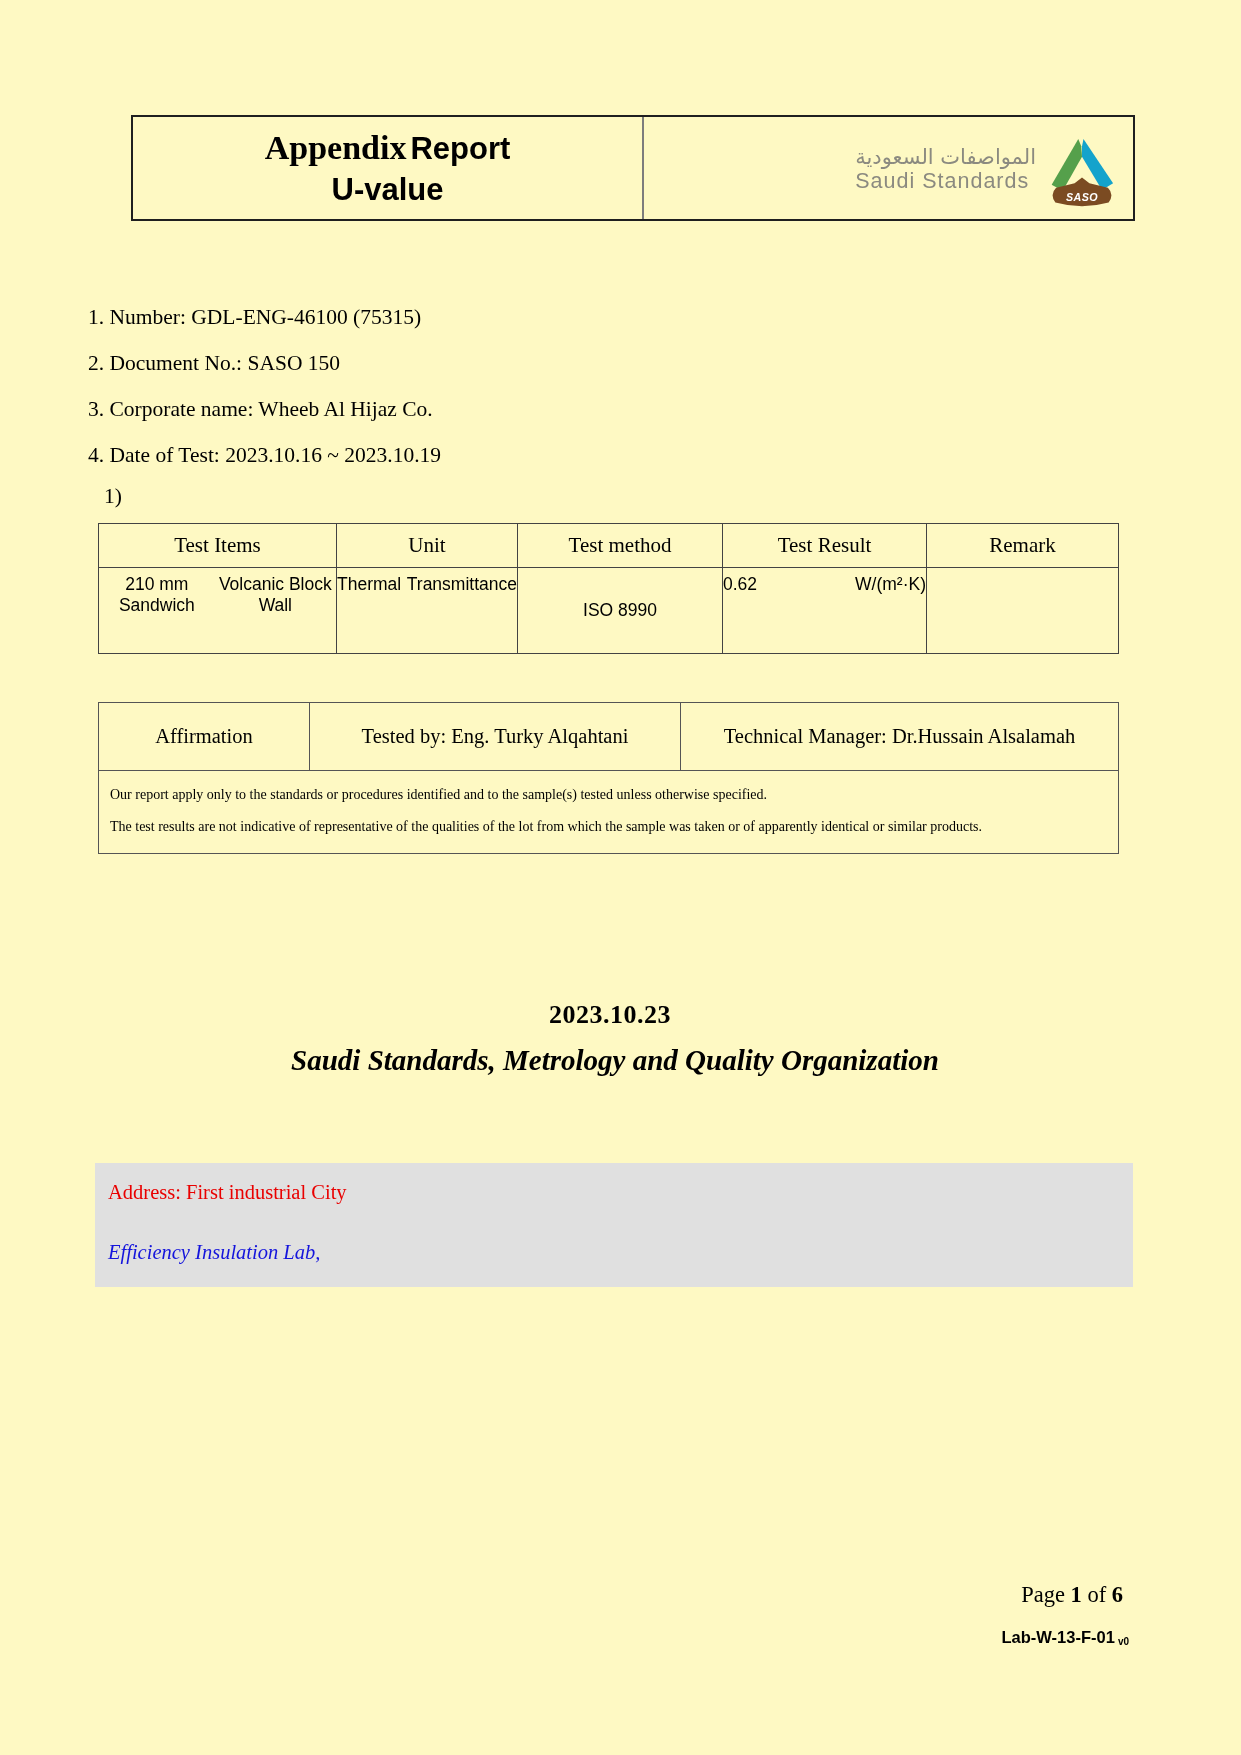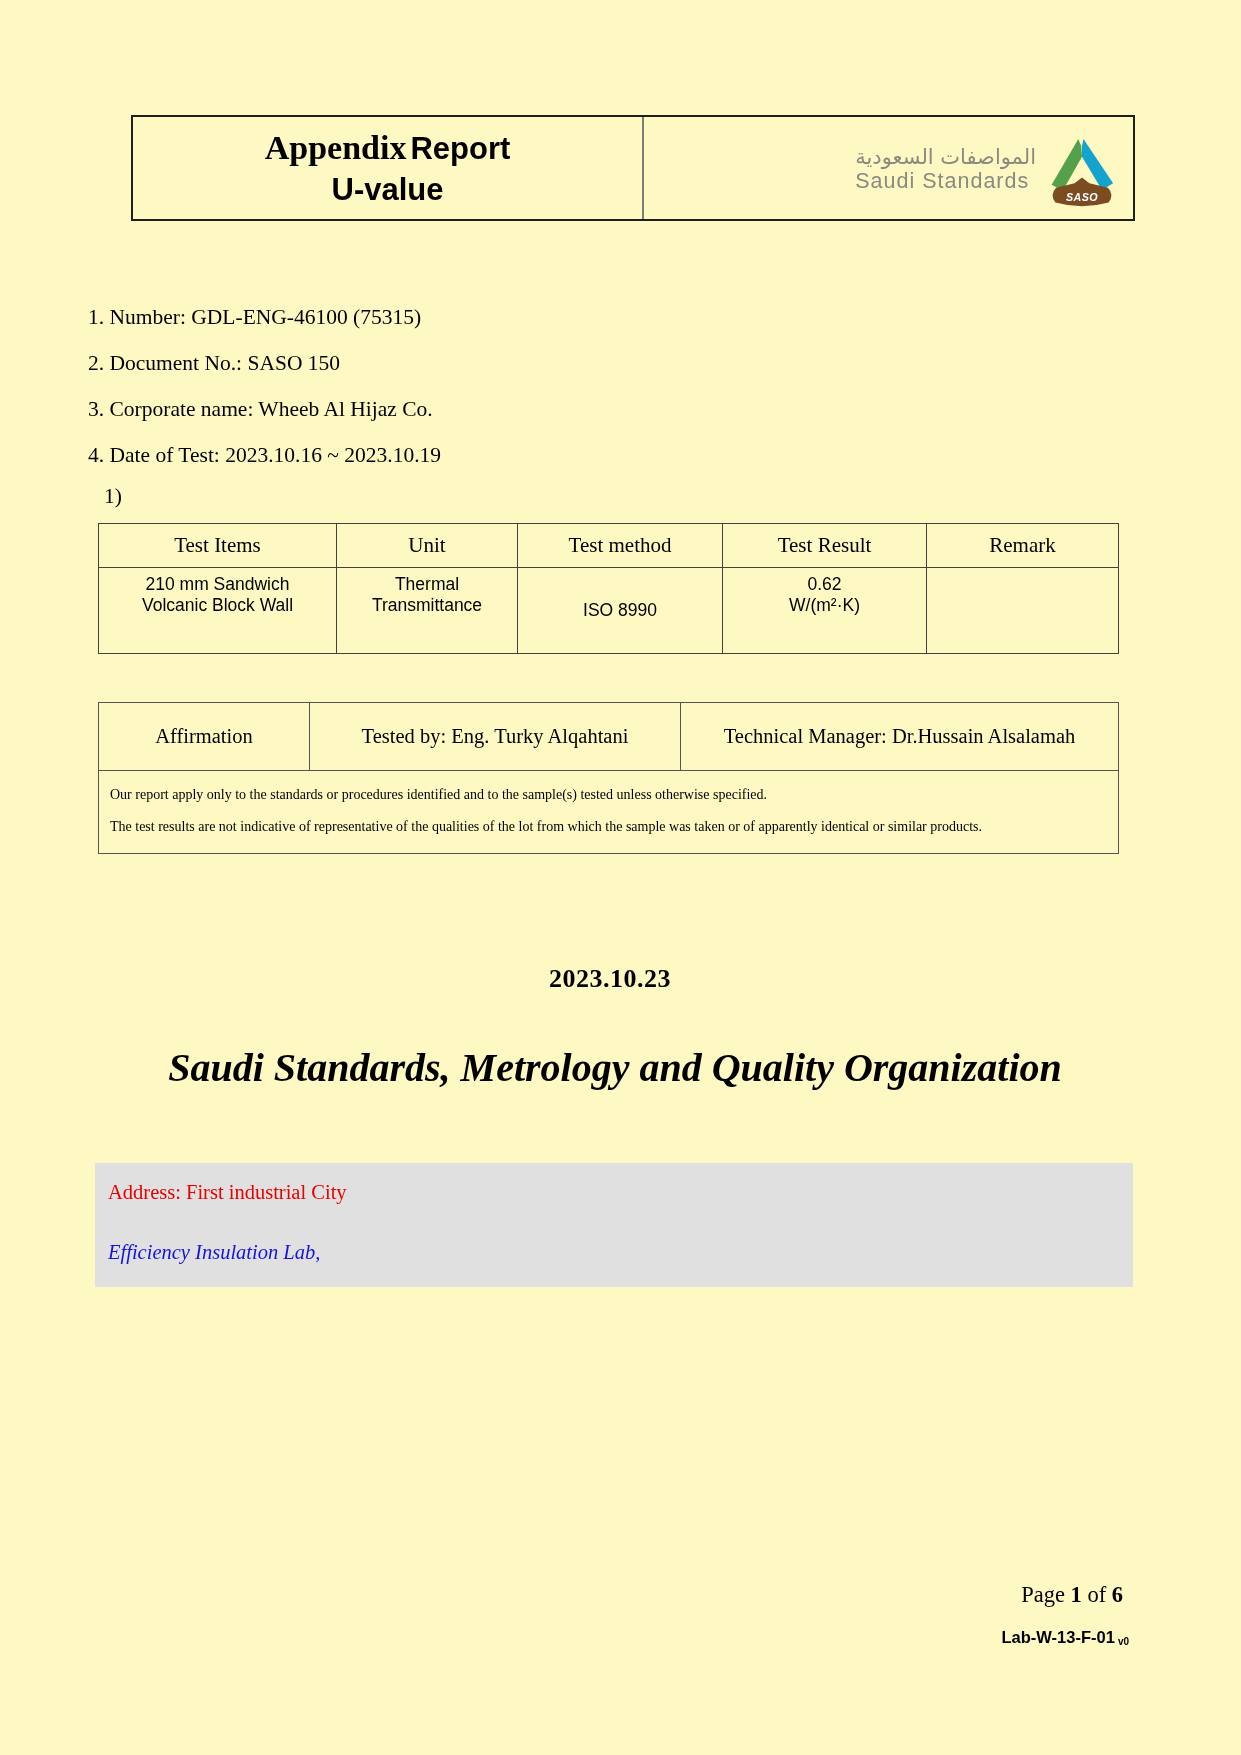--- a/index.html
+++ b/index.html
@@ -39,38 +39,38 @@
   .table-label { position:absolute; left:104px; top:484px; font-size:21.5px; }
 
   
   table { border-collapse:collapse; table-layout:fixed; }
   .results-table { position:absolute; left:98px; top:523px; width:1020px; }
   .results-table th, .results-table td {
     border:1.6px solid #434343; text-align:center; vertical-align:middle; overflow:hidden;
   }
   .results-table th { height:44px; font-size:21px; font-weight:normal; font-family:"Liberation Serif", serif; }
   .results-table td { height:85px; font-family:"Liberation Sans", sans-serif; font-size:17.5px; }
-  .two-line { display:flex; flex-direction:column; justify-content:flex-start; height:85px; padding:6px 0; }
+  .two-line { display:flex; flex-direction:row; justify-content:space-between; height:85px; padding:6px 0; }
 
   
   .affirm-table { position:absolute; left:98px; top:702px; width:1020px;border-radius:23px; }
   .affirm-table td { border:1.6px solid #555; }
   .affirm-row td { height:68px; text-align:center; vertical-align:middle; font-size:20.5px; white-space:nowrap; }
   .disclaimer-cell { height:83px; vertical-align:top; padding:4px 11px; }
   .disclaimer-cell p { font-size:14px; line-height:1.62;margin-top:9px; }
   .disclaimer-cell p.wrap2 { max-width:918px; }
 
   
   .date-heading {
-    position:absolute; left:0; top:964px; width:1220px; text-align:center;
+    position:absolute; left:0; top:1000px; width:1220px; text-align:center;
     font-size:26px; font-weight:bold; letter-spacing:0.5px;
   }
   .org-title {
     position:absolute; left:0; top:1044px; width:1230px; text-align:center;
-    font-size:40px; font-weight:bold; font-style:italic; white-space:nowrap;
+    font-size:29px; font-weight:bold; font-style:italic; white-space:nowrap;
   }
 
   
   .address-box {
     position:absolute; left:95px; top:1163px; width:1038px; height:124px;
     background:#e0e0e0; padding:18px 0 0 13px;
   }
   .address-line { color:#e90000; font-size:20.5px; }
   .lab-line { color:#1414dc; font-size:20.5px; font-style:italic; margin-top:37px; }
 

